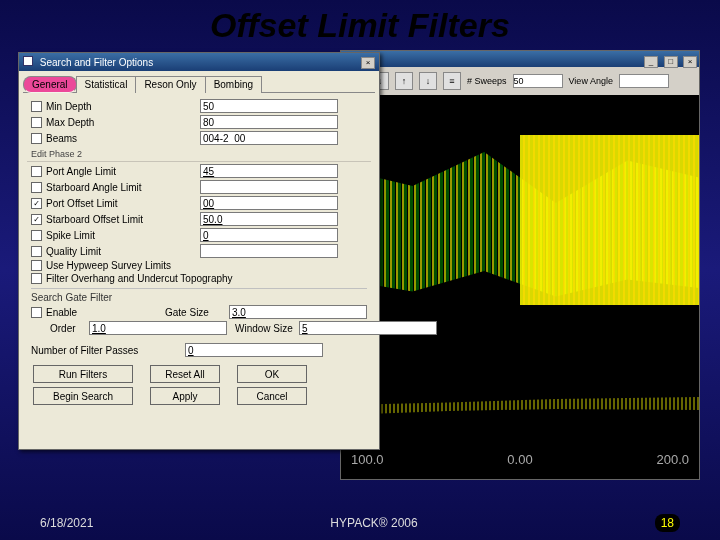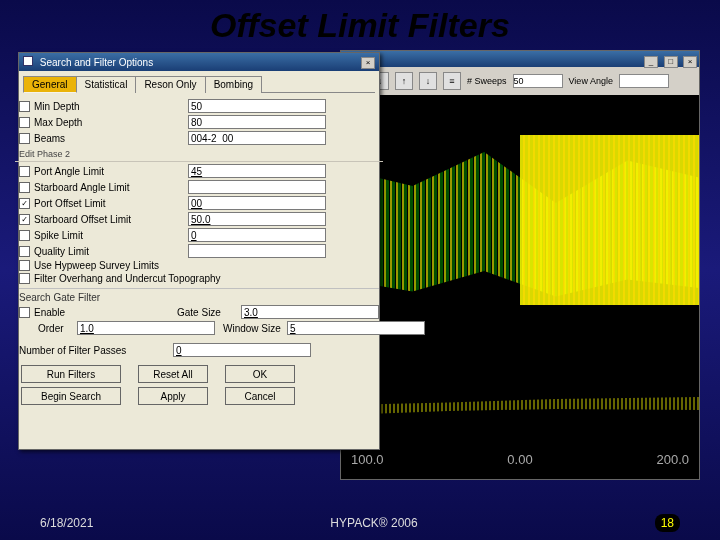--- a/index.html
+++ b/index.html
@@ -156,30 +156,31 @@
     padding: 2px 8px;
     border: 1px solid #888;
     border-bottom: none;
     background: #ece9d8;
     margin-right: -1px;
     position: relative;
     top: 1px;
     cursor: pointer;
   }
   .tab.active {
-    background: #eab308;
+    background: #ec4899;
     border-bottom: 1px solid #f5f3ea;
     z-index: 2;
+    border-radius: 8px;
   }
   .tabs-under {
     border-top: 1px solid #888;
     margin: 0 4px;
   }
   .panel {
-    padding: 4px 0;
+    padding: 4px 12px;
     font-size: 10px;
     color: #000;
   }
   .row {
     display: flex;
     align-items: center;
     margin: 2px 0;
     gap: 4px;
   }
   .row .chk {

